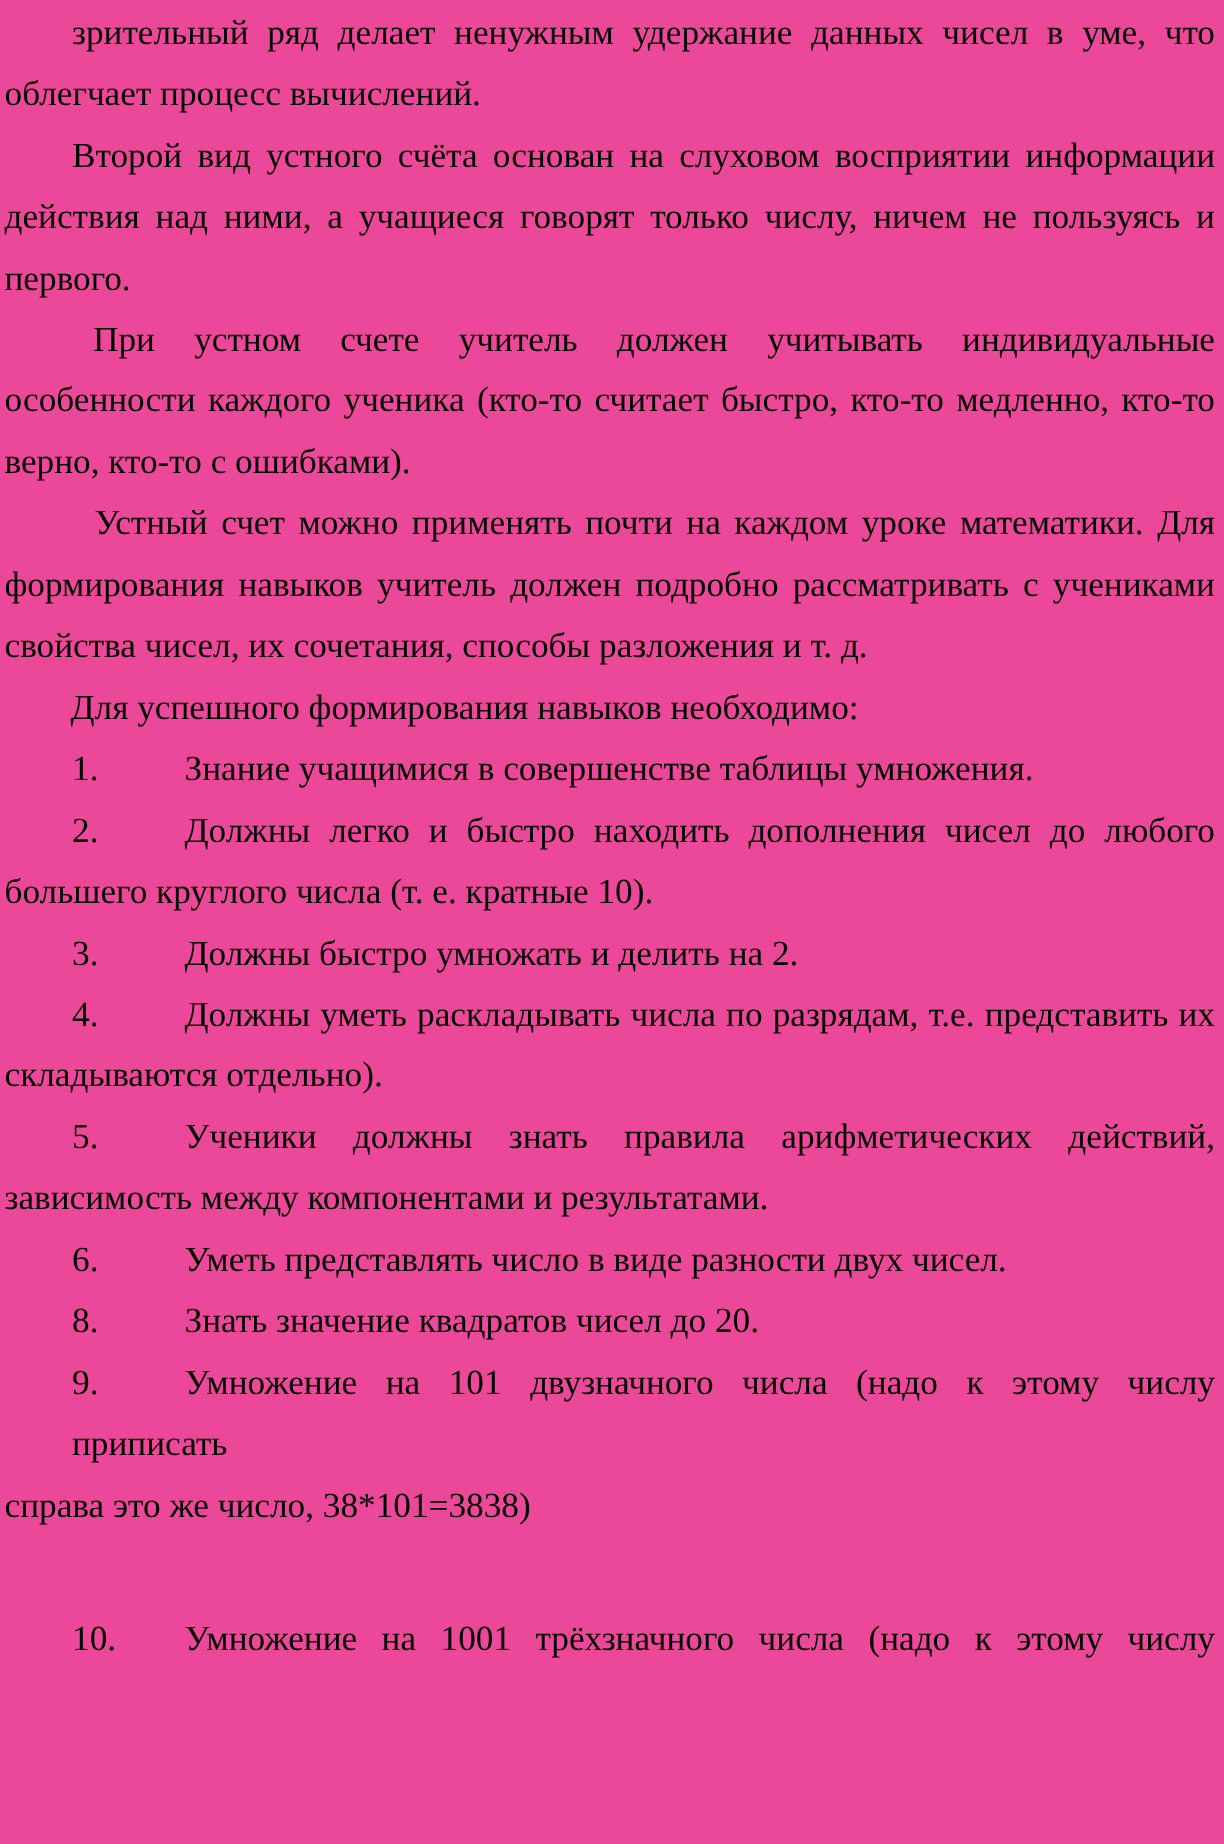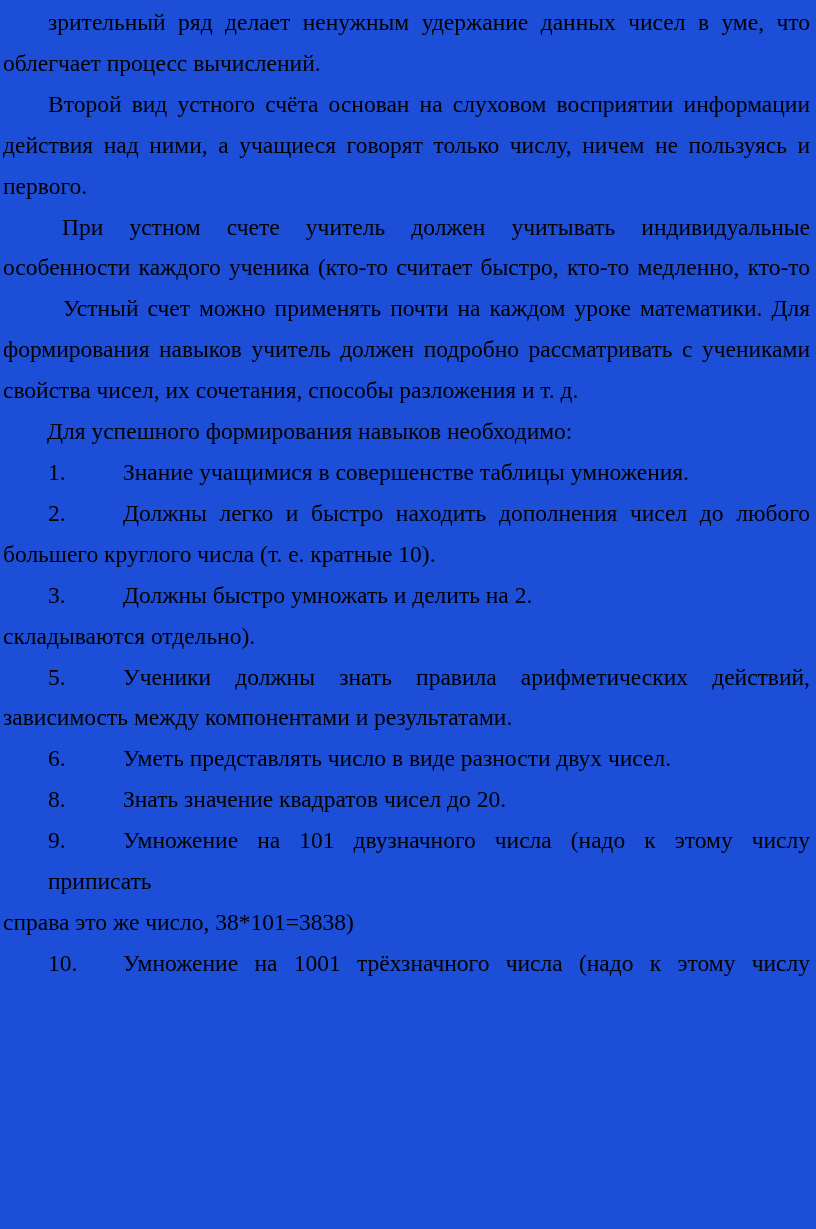--- a/index.html
+++ b/index.html
@@ -38,37 +38,39 @@
   }
   .num {
     display: inline-block;
     text-align: left;
     vertical-align: baseline;
   }
 </style>
 </head>
 <body>
 
-<div class="page" style="background: #1d4ed8; color: rgb(0, 0, 0);">
+<div class="page" style="background: #ec4899; color: rgb(0, 0, 0);">
     <div class="line just" style="padding-left: 45px;">зрительный ряд делает ненужным удержание данных чисел в уме, что</div>
     <div class="line end">облегчает процесс вычислений.</div>
     <div class="line just" style="padding-left: 45px;">Второй вид устного счёта основан на слуховом восприятии информации</div>
     <div class="line just">действия над ними, а учащиеся говорят только числу, ничем не пользуясь и</div>
     <div class="line end">первого.</div>
     <div class="line just" style="padding-left: 59px;">При устном счете учитель должен учитывать индивидуальные</div>
     <div class="line just">особенности каждого ученика (кто-то считает быстро, кто-то медленно, кто-то</div>
+    <div class="line end">верно, кто-то с ошибками).</div>
     <div class="line just" style="padding-left: 60px;">Устный счет можно применять почти на каждом уроке математики. Для</div>
     <div class="line just">формирования навыков учитель должен подробно рассматривать с учениками</div>
     <div class="line end">свойства чисел, их сочетания, способы разложения и т. д.</div>
     <div class="line end" style="padding-left: 44px;">Для успешного формирования навыков необходимо:</div>
     <div class="line end" style="padding-left: 45px;"><span class="num" style="width: 75px;">1.</span>Знание учащимися в совершенстве таблицы умножения.</div>
     <div class="line just" style="padding-left: 45px;"><span class="num" style="width: 75px;">2.</span>Должны легко и быстро находить дополнения чисел до любого</div>
     <div class="line end">большего круглого числа (т. е. кратные 10).</div>
     <div class="line end" style="padding-left: 45px;"><span class="num" style="width: 75px;">3.</span>Должны быстро умножать и делить на 2.</div>
+    <div class="line just" style="padding-left: 45px;"><span class="num" style="width: 75px;">4.</span>Должны уметь раскладывать числа по разрядам, т.е. представить их</div>
     <div class="line end">складываются отдельно).</div>
     <div class="line just" style="padding-left: 45px;"><span class="num" style="width: 75px;">5.</span>Ученики должны знать правила арифметических действий,</div>
     <div class="line end">зависимость между компонентами и результатами.</div>
     <div class="line end" style="padding-left: 45px;"><span class="num" style="width: 75px;">6.</span>Уметь представлять число в виде разности двух чисел.</div>
     <div class="line end" style="padding-left: 45px;"><span class="num" style="width: 75px;">8.</span>Знать значение квадратов чисел до 20.</div>
     <div class="line just" style="padding-left: 45px;"><span class="num" style="width: 75px;">9.</span>Умножение на 101 двузначного числа (надо к этому числу приписать</div>
     <div class="line end">справа это же число, 38*101=3838)</div>
-    <div class="line just" style="padding-left: 45px;"><span class="num" style="width: 75px;">10.</span>Умножение на 1001 трёхзначного числа (надо к этому числу</div>
+    <div class="line just" style="padding-left: 45px;"><span class="num" style="width: 75px; margin-top: 48px;">10.</span>Умножение на 1001 трёхзначного числа (надо к этому числу</div>
   </div>
 
 </body></html>

